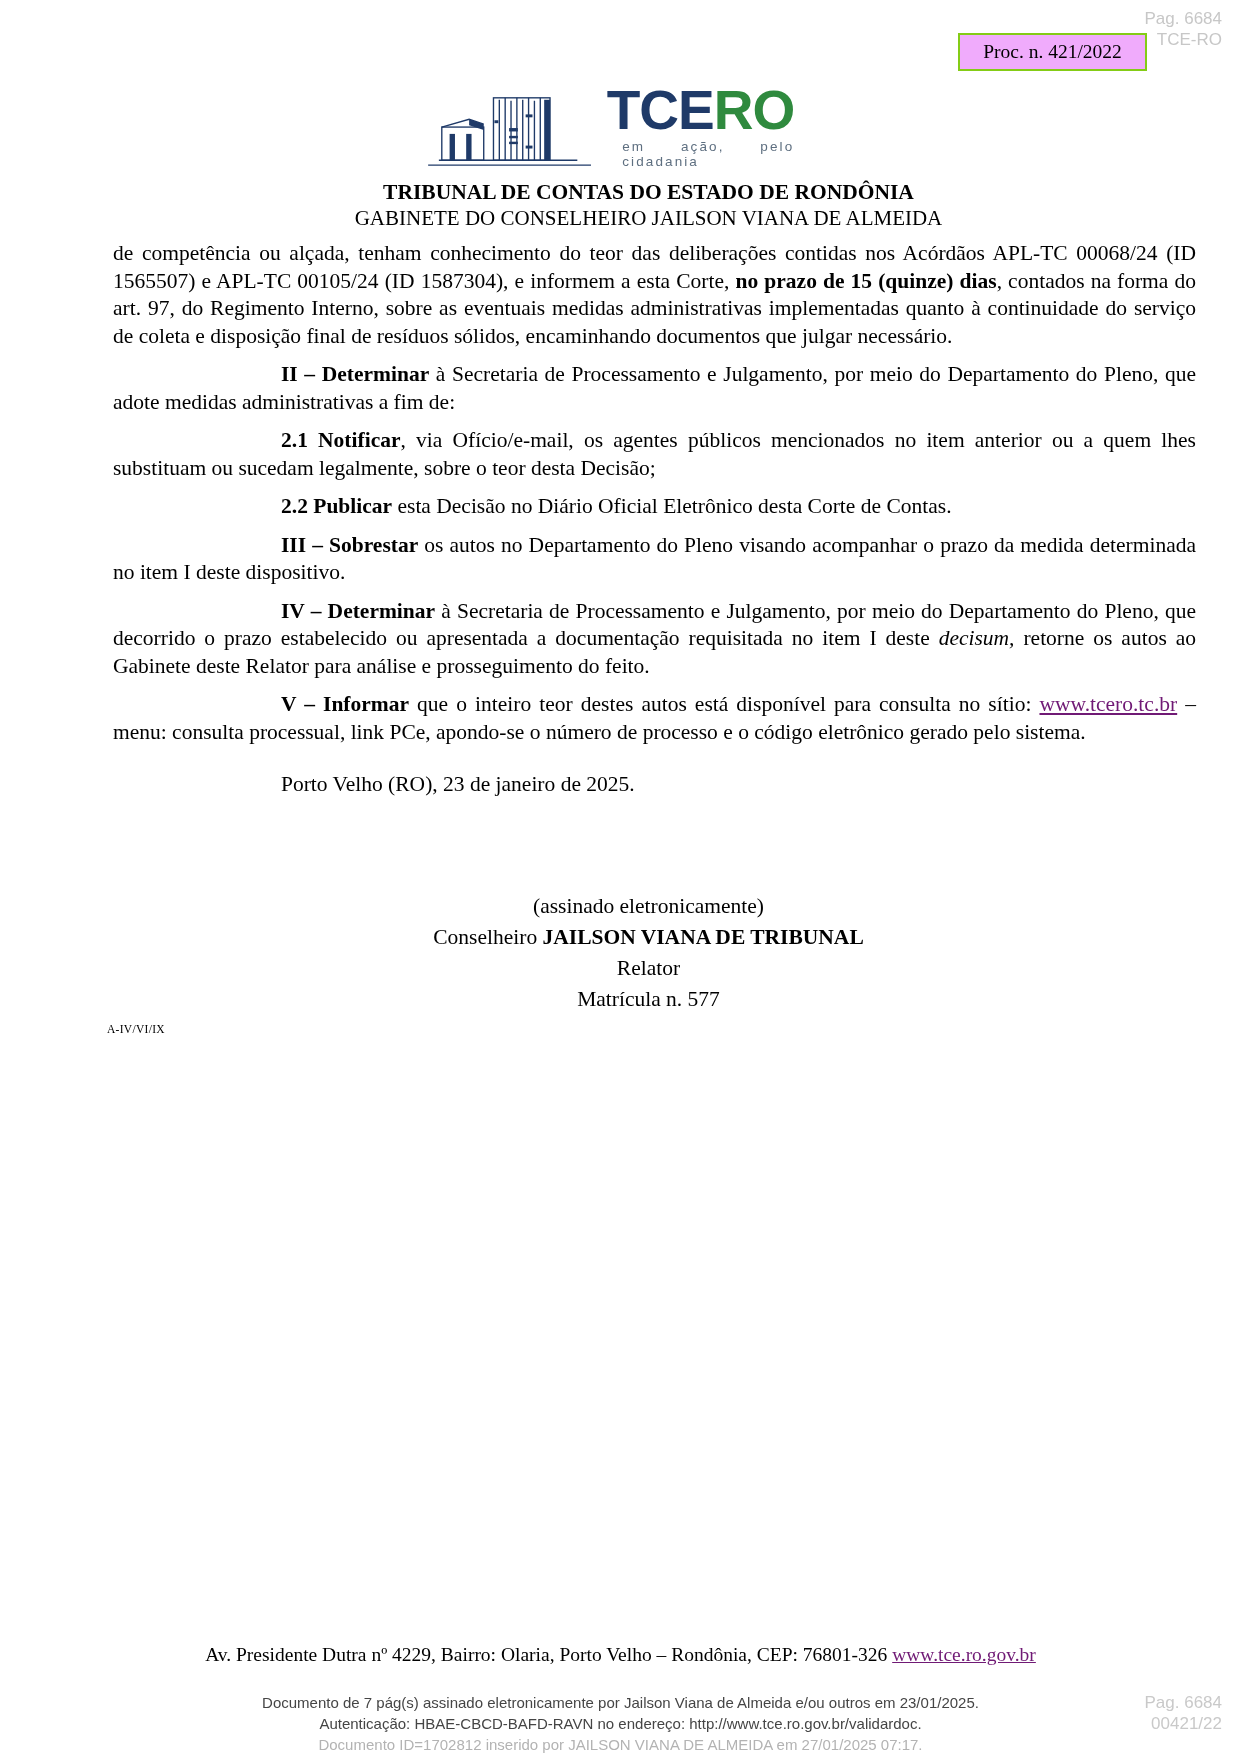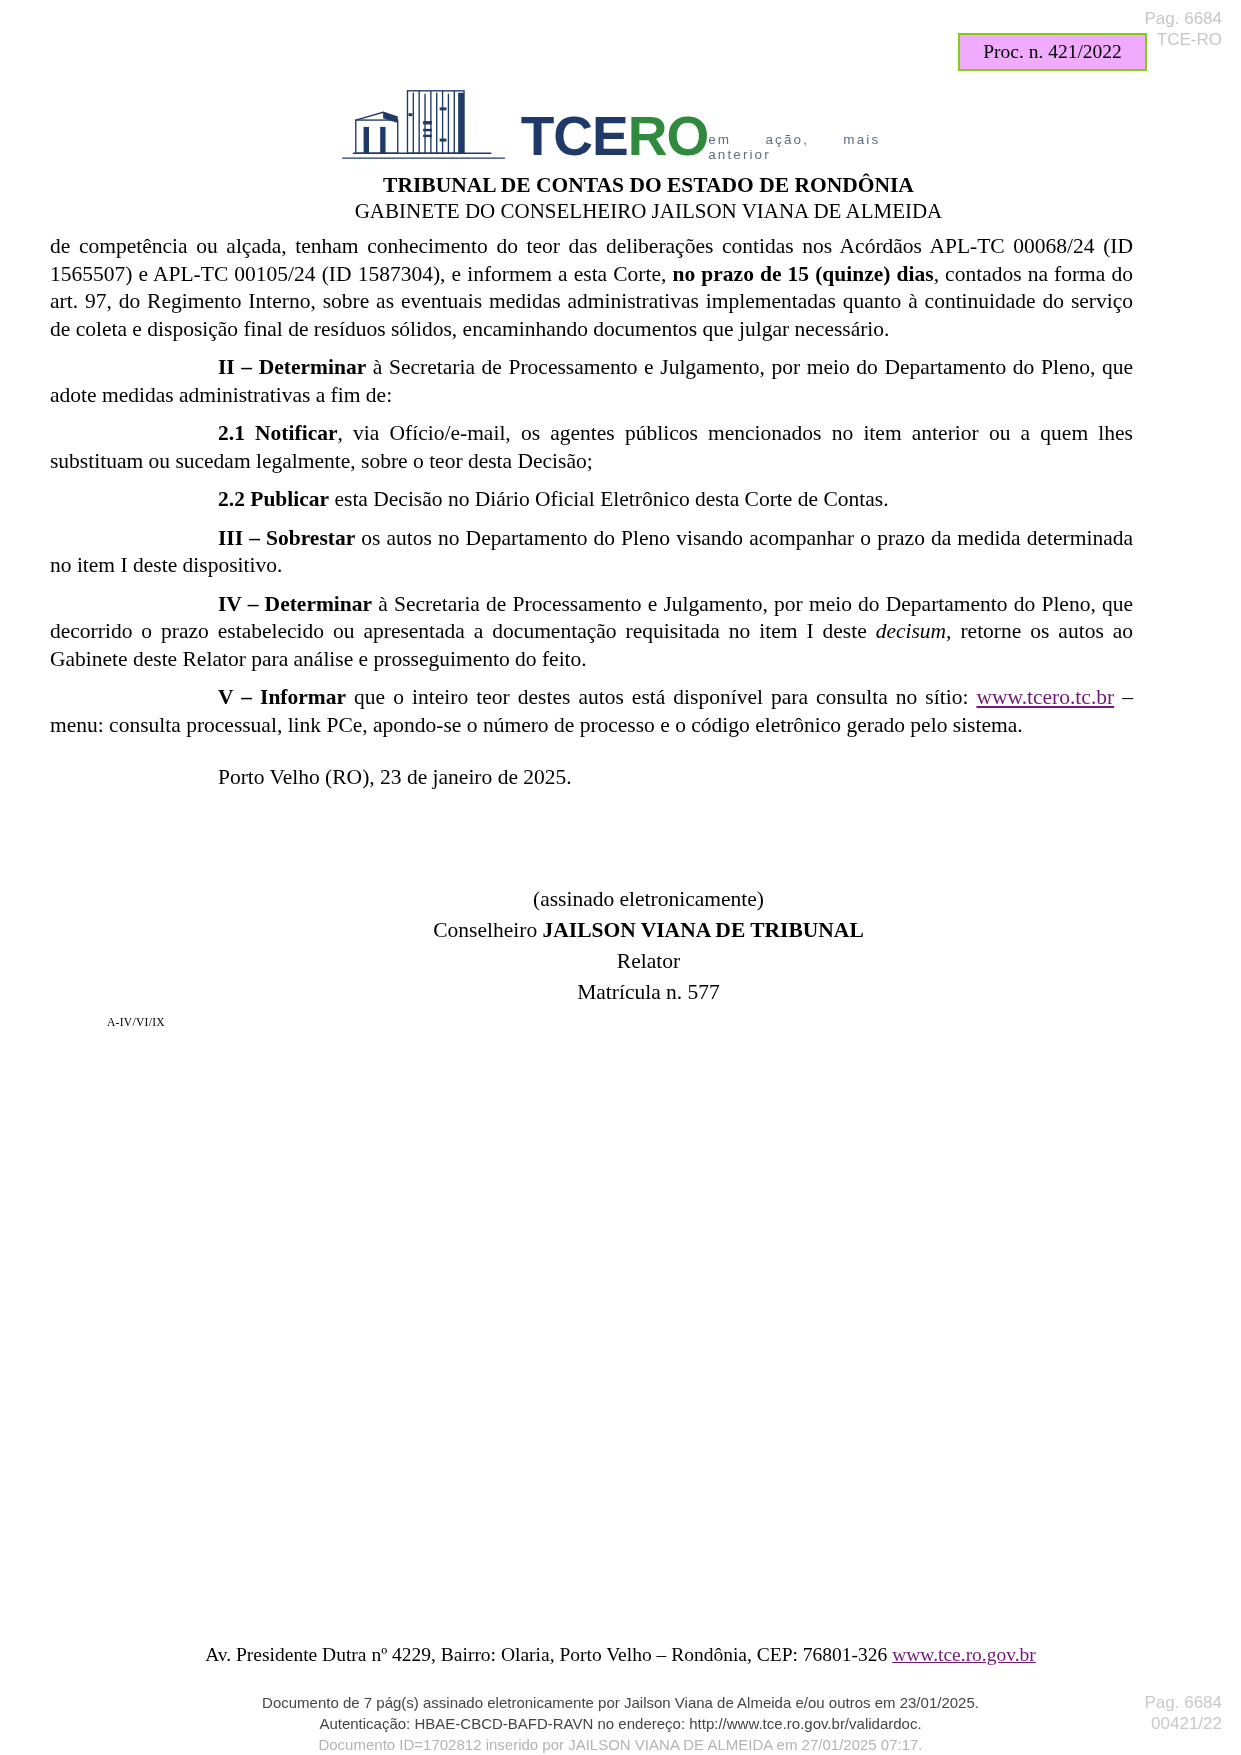--- a/index.html
+++ b/index.html
@@ -22,38 +22,38 @@
     position:absolute;top:33px;left:958px;width:185px;height:34px;
     border:2px solid #84cc16;display:flex;align-items:center;justify-content:center;
     font-size:19.5px;background:#f0abfc;
   }
   
   .logo-row{
     padding-top:84px;display:flex;justify-content:center;align-items:flex-end;
     transform:translateX(-12px);
   }
   .logo-building{width:178px;height:78px;margin-right:6px;}
-  .wordmark{display:flex;flex-direction:row;}
+  .wordmark{display:flex;flex-direction:column;}
   .wordmark .word{
     font-family:"Liberation Sans",sans-serif;font-weight:bold;
     font-size:55px;line-height:52px;letter-spacing:-1px;
   }
   .wordmark .tce{color:#1f3a68;}
   .wordmark .ro{color:#2f8a3e;}
   .wordmark .tagline{
     font-family:"Liberation Sans",sans-serif;
     font-size:13.5px;color:#5e6f80;letter-spacing:2.1px;
     margin-top:3px;text-align:justify;text-align-last:justify;width:172px;align-self:flex-end;
   }
   
   .doc-header{width:1083px;margin:10px 0 0 107px;text-align:center;}
   .doc-header .h1{font-size:21.5px;font-weight:bold;line-height:26px;}
   .doc-header .h2{font-size:21px;line-height:26px;}
   
-  .doc-body{width:1083px;margin:9px 0 0 50px;font-size:21.5px;line-height:27.5px;}
+  .doc-body{width:1083px;margin:9px 0 0 113px;font-size:21.5px;line-height:27.5px;}
   .doc-body p{margin:0 0 11px 0;text-align:justify;}
   .doc-body p.indent{text-indent:168px;}
   .b{font-weight:bold;}
   .i{font-style:italic;}
   a.doc-link{color:#701a75;text-decoration:underline;cursor:pointer;}
   .date-line{margin:25px 0 0 168px;font-size:21.5px;}
   
   .signature{width:1083px;margin:92px 0 0 107px;text-align:center;font-size:21.5px;line-height:31px;}
   .margin-note{margin:8px 0 0 107px;font-size:11.5px;letter-spacing:.3px;}
   
@@ -104,21 +104,21 @@
         <rect x="86" y="38" width="9" height="3.5"></rect>
         <rect x="86" y="46" width="9" height="2.5"></rect>
         <rect x="86" y="52" width="9" height="2.5"></rect>
         <rect x="103" y="24" width="7" height="3"></rect>
         <rect x="103" y="56" width="7" height="3"></rect>
         <rect x="71" y="30" width="4" height="3"></rect>
       </g>
     </svg>
     <div class="wordmark">
       <div class="word"><span class="tce">TCE</span><span class="ro">RO</span></div>
-      <div class="tagline">em ação, mais anterior</div>
+      <div class="tagline">em ação, pelo cidadania</div>
     </div>
   </div>
 
   <div class="doc-header">
     <div class="h1">TRIBUNAL DE CONTAS DO ESTADO DE RONDÔNIA</div>
     <div class="h2">GABINETE DO CONSELHEIRO JAILSON VIANA DE ALMEIDA</div>
   </div>
 
   <div class="doc-body">
     <p><span>de competência ou alçada, tenham conhecimento do teor das deliberações contidas nos Acórdãos APL-TC 00068/24 (ID 1565507) e APL-TC 00105/24 (ID 1587304), e informem a esta Corte, </span><span class="b">no prazo de 15 (quinze) dias</span><span>, contados na forma do art. 97, do Regimento Interno, sobre as eventuais medidas administrativas implementadas quanto à continuidade do serviço de coleta e disposição final de resíduos sólidos, encaminhando documentos que julgar necessário.</span></p>

